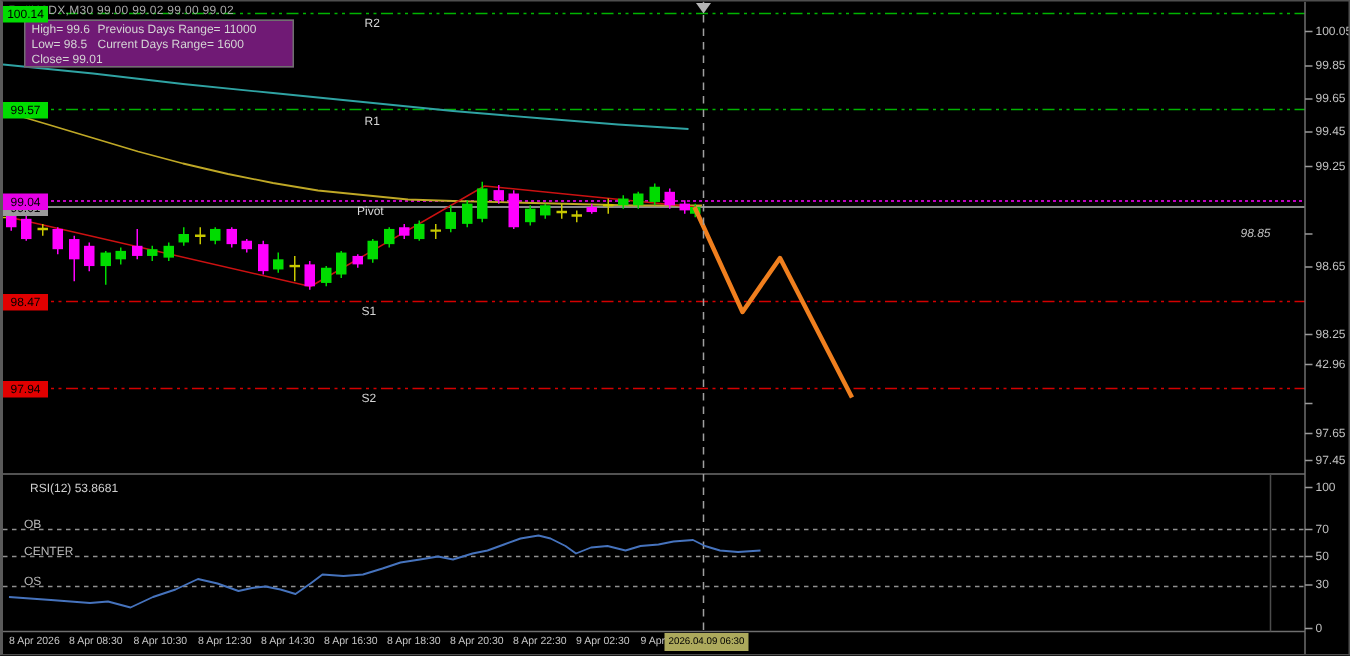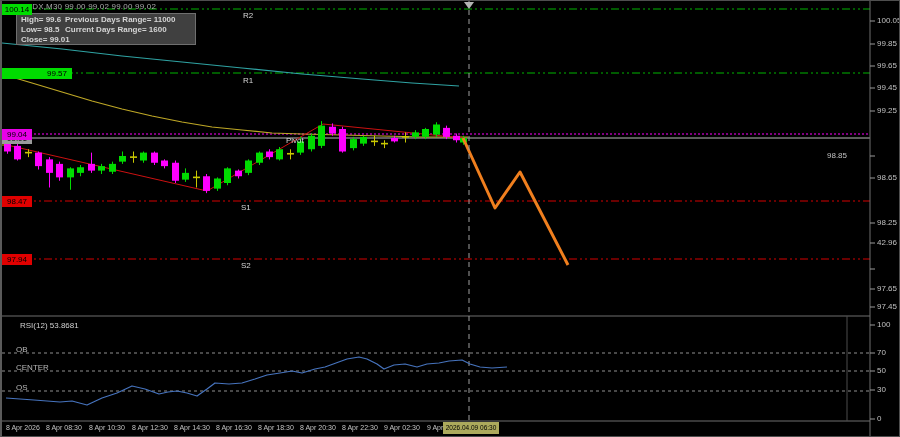--- a/index.html
+++ b/index.html
@@ -2,21 +2,21 @@
 <html><head>
 <meta charset="utf-8">
 <style>
   html,body{margin:0;padding:0;background:#111;}
   #root{position:relative;width:900px;height:437px;background:#000;overflow:hidden;
         font-family:"Liberation Sans",sans-serif;border:1px solid #4e4e4e;border-left:2px solid #5a5a5a;box-sizing:border-box;}
   #chart{position:absolute;left:0;top:0;}
   #labels{position:absolute;left:0;top:0;width:900px;height:437px;pointer-events:none;}
   .ttl{position:absolute;left:14px;top:1px;font-size:8px;color:#a8a8a8;white-space:nowrap;letter-spacing:.2px;}
   .ddi{position:absolute;left:3px;top:2px;font-size:6px;color:#9a9a9a;}
-  .infobox{position:absolute;left:14px;top:12px;width:178px;height:30px;border:1px solid #6f6f6f;background:#404040;font-weight:bold;}
+  .infobox{position:absolute;left:14px;top:12px;width:178px;height:30px;border:1px solid #6f6f6f;background:#701a75;}
   .infobox span{position:absolute;font-size:8px;color:#d4d4d4;white-space:nowrap;}
   .lbl{position:absolute;font-size:8px;color:#d6d6d6;white-space:nowrap;}
   .tick{position:absolute;font-size:8px;color:#c0c0c0;white-space:nowrap;}
   .abox{position:absolute;left:869px;width:30px;height:11px;font-size:8px;line-height:11px;text-align:center;color:#000;white-space:nowrap;overflow:hidden;}
   .tlabel{position:absolute;top:423px;font-size:7px;color:#c4c4c4;white-space:nowrap;}
   .rsittl{position:absolute;left:18px;top:320px;font-size:8px;color:#cfcfcf;white-space:nowrap;}
   .thl{position:absolute;left:441px;top:421px;width:56px;height:12px;font-size:6.5px;line-height:12px;
        text-align:center;color:#000;white-space:nowrap;overflow:hidden;}
 </style>
 </head>
@@ -162,36 +162,36 @@
       <span style="left:4px;top:11px">Low= 98.5</span>
       <span style="left:48px;top:11px">Current Days Range= 1600</span>
       <span style="left:4px;top:21px">Close= 99.01</span>
     </div>
     <span class="rsittl">RSI(12) 53.8681</span>
     <div class="thl" id="time-highlight" style="left: 441px; background: rgb(172, 169, 92);">2026.04.09 06:30</div>
   <span class="abox" style="left: 0px; top: 131.5px; background: rgb(154, 154, 154);">99.01</span>
       <span class="lbl" style="left: 241px; top: 10px;">R2</span>
       <span class="abox" style="left: 0px; top: 2.5px; background: rgb(0, 220, 0);">100.14</span>
       <span class="lbl" style="left: 241px; top: 75px;">R1</span>
-      <span class="abox" style="left: 0px; top: 66.5px; background: rgb(0, 220, 0); padding-left: 40px;">99.57</span>
-      <span class="lbl" style="left: 236px; top: 135px; margin-left: 48px;">Pivot</span>
+      <span class="abox" style="left: 0px; top: 66.5px; background: rgb(0, 220, 0);">99.57</span>
+      <span class="lbl" style="left: 236px; top: 135px;">Pivot</span>
       <span class="abox" style="left: 0px; top: 127.5px; background: rgb(232, 0, 232);">99.04</span>
       <span class="lbl" style="left: 239px; top: 202px;">S1</span>
       <span class="abox" style="left: 0px; top: 194.5px; background: rgb(224, 0, 0); text-align: center;">98.47</span>
       <span class="lbl" style="left: 239px; top: 260px;">S2</span>
       <span class="abox" style="left: 0px; top: 252.5px; background: rgb(224, 0, 0);">97.94</span>
       <span class="lbl" style="left: 14px; top: 344px; color: rgb(184, 184, 184);">OB</span>
       <span class="lbl" style="left: 14px; top: 362px; color: rgb(184, 184, 184);">CENTER</span>
       <span class="lbl" style="left: 14px; top: 382px; color: rgb(184, 184, 184);">OS</span>
       <span class="tick" style="left: 875px; top: 15px;">100.05</span>
       <span class="tick" style="left: 875px; top: 38px;">99.85</span>
       <span class="tick" style="left: 875px; top: 60px;">99.65</span>
       <span class="tick" style="left: 875px; top: 82px;">99.45</span>
       <span class="tick" style="left: 875px; top: 105px;">99.25</span>
-      <span class="tick" style="left: 825px; top: 150px;">98.85</span>
+      <span class="tick" style="left: 825px; top: 150px; font-style: italic;">98.85</span>
       <span class="tick" style="left: 875px; top: 172px;">98.65</span>
       <span class="tick" style="left: 875px; top: 217px;">98.25</span>
       <span class="tick" style="left: 875px; top: 237px;">42.96</span>
       <span class="tick" style="left: 875px; top: 263px; padding-left: 22px;">97.85</span>
       <span class="tick" style="left: 875px; top: 283px;">97.65</span>
       <span class="tick" style="left: 875px; top: 301px;">97.45</span>
       <span class="tick" style="left: 875px; top: 319px;">100</span>
       <span class="tick" style="left: 875px; top: 347px;">70</span>
       <span class="tick" style="left: 875px; top: 365px;">50</span>
       <span class="tick" style="left: 875px; top: 384px;">30</span>

